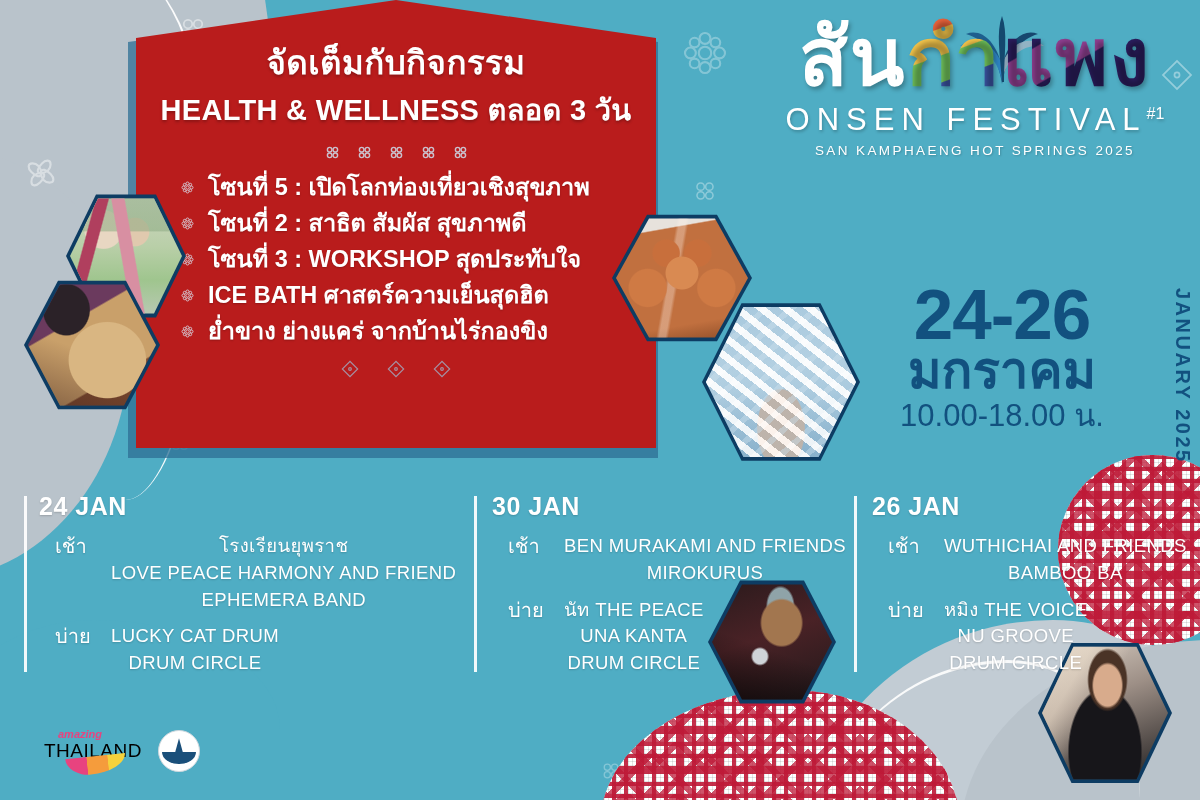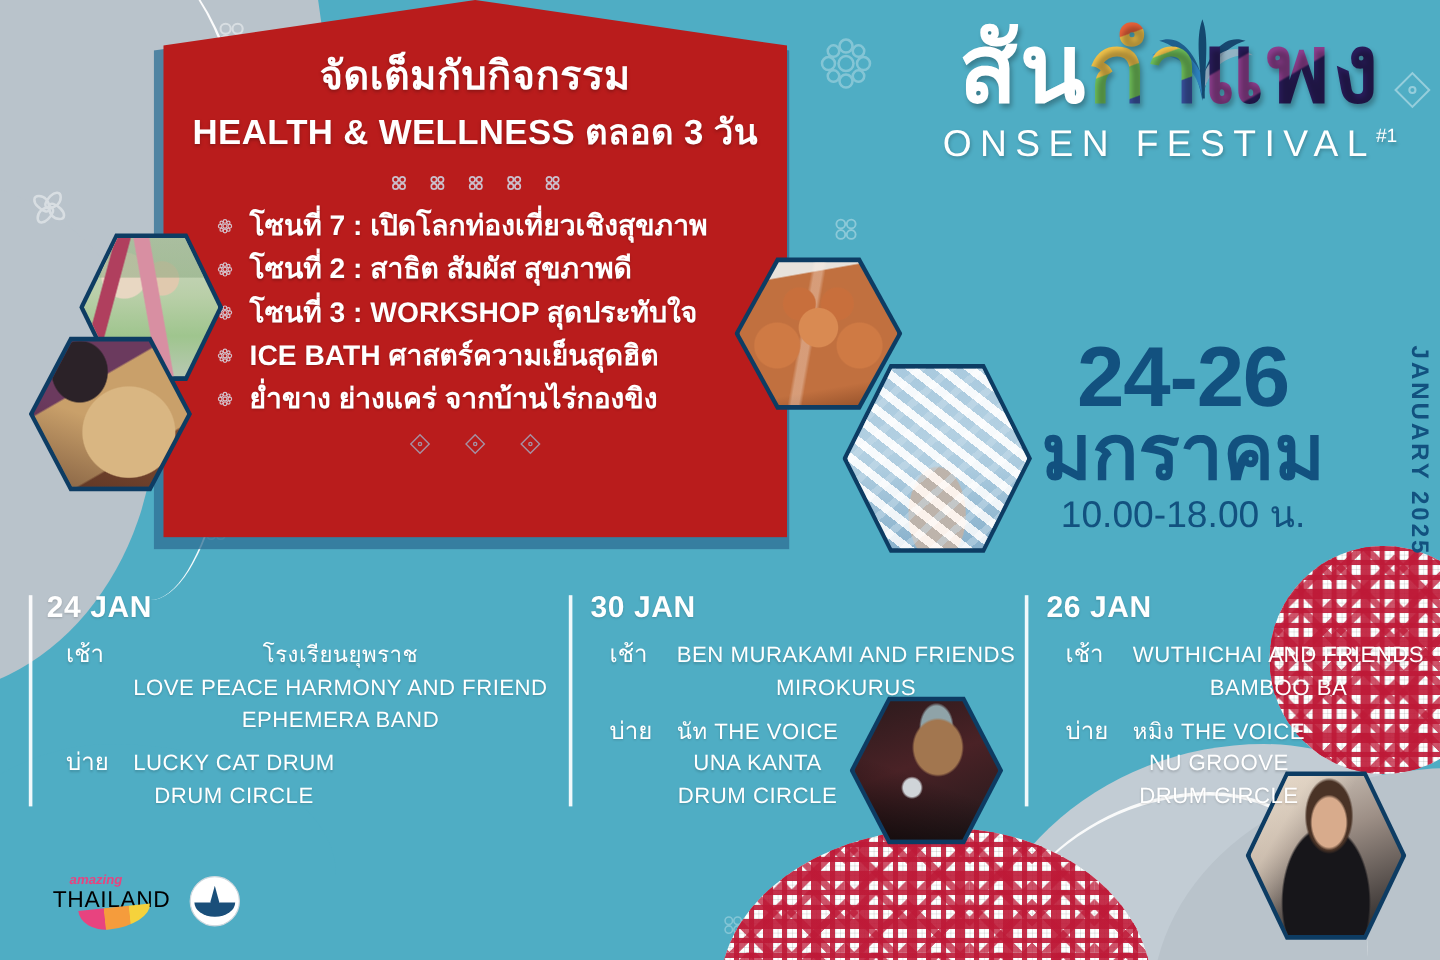--- a/index.html
+++ b/index.html
@@ -284,21 +284,21 @@
     margin-top: 5px; text-shadow: 1px 1px 2px rgba(0,0,0,.2);
   }
 
   
   .date-block { position: absolute; right: 96px; top: 282px; text-align: center; color: #12517f; }
   .date-range {
     font-size: 71px; font-weight: 700; line-height: .92;
     letter-spacing: -1px;
   }
   .date-month {
-    font-size: 64px; font-weight: 700; line-height: 1;
+    font-size: 51px; font-weight: 700; line-height: 1;
     margin-top: -2px;
   }
   .date-time {
     font-size: 31px; font-weight: 500; line-height: 1; margin-top: 4px;
   }
   .date-vert {
     position: absolute; right: 6px; top: 288px;
     color: #12517f; font-size: 20px; font-weight: 700;
     letter-spacing: 2.5px;
     writing-mode: vertical-rl;
@@ -533,21 +533,21 @@
                   <circle cx="12" cy="5.6" r="2.4"></circle>
                   <circle cx="12" cy="18.4" r="2.4"></circle>
                   <circle cx="5.6" cy="12" r="2.4"></circle>
                   <circle cx="18.4" cy="12" r="2.4"></circle>
                   <circle cx="7.4" cy="7.4" r="2.1"></circle>
                   <circle cx="16.6" cy="7.4" r="2.1"></circle>
                   <circle cx="7.4" cy="16.6" r="2.1"></circle>
                   <circle cx="16.6" cy="16.6" r="2.1"></circle>
                 </g>
               </svg></span>
-          <span>โซนที่ 7 : เปิดโลกท่องเที่ยวเชิงสุขภาพ</span>
+          <span>โซนที่ 5 : เปิดโลกท่องเที่ยวเชิงสุขภาพ</span>
         </div>
         <div class="bullet">
           <span class="bul-ico"><svg width="15" height="15" viewBox="0 0 24 24">
                 <g fill="none" stroke="#dbeaf6" stroke-width="1.6">
                   <circle cx="12" cy="12" r="2.6"></circle>
                   <circle cx="12" cy="5.6" r="2.4"></circle>
                   <circle cx="12" cy="18.4" r="2.4"></circle>
                   <circle cx="5.6" cy="12" r="2.4"></circle>
                   <circle cx="18.4" cy="12" r="2.4"></circle>
                   <circle cx="7.4" cy="7.4" r="2.1"></circle>
@@ -667,20 +667,21 @@
       <svg width="120" height="72" viewBox="0 0 120 72">
         <path d="M60 70 C56 44 44 26 24 20 C40 14 54 28 60 52 Z" fill="#1e5f8e"></path>
         <path d="M60 70 C64 44 76 26 96 20 C80 14 66 28 60 52 Z" fill="#17476f"></path>
         <path d="M60 66 C54 42 40 30 18 32 C34 20 52 30 60 50 Z" fill="#2f86c4" opacity=".9"></path>
         <path d="M60 66 C66 42 80 30 102 32 C86 20 68 30 60 50 Z" fill="#9db4c4" opacity=".85"></path>
         <path d="M60 68 C58 40 54 18 60 2 C66 18 62 40 62 68 Z" fill="#14486e"></path>
       </svg>
     </div>
     <div class="logo-thai"><span>สัน</span><span class="pat1">กำ</span><span class="pat2">แพง</span></div>
     <div class="logo-en"><span>ONSEN FESTIVAL</span><sup>#1</sup></div>
+    <div class="logo-sub">SAN KAMPHAENG HOT SPRINGS 2025</div>
   </div>
 
   <div class="date-block">
     <div class="date-range">24-26</div>
     <div class="date-month">มกราคม</div>
     <div class="date-time">10.00-18.00 น.</div>
   </div>
   <div class="date-vert">JANUARY 2025</div>
 
   <div class="schedule">
@@ -709,21 +710,21 @@
       <div class="slot">
         <div class="slot-label">เช้า</div>
         <div class="slot-acts">
           <div class="act">BEN MURAKAMI AND FRIENDS</div>
           <div class="act">MIROKURUS</div>
         </div>
       </div>
       <div class="slot">
         <div class="slot-label">บ่าย</div>
         <div class="slot-acts">
-          <div class="act">นัท THE VOICE</div>
+          <div class="act">นัท THE PEACE</div>
           <div class="act">UNA KANTA</div>
           <div class="act">DRUM CIRCLE</div>
         </div>
       </div>
     </div>
 
     <div class="col col-3">
       <div class="col-date">26 JAN</div>
       <div class="slot">
         <div class="slot-label">เช้า</div>

